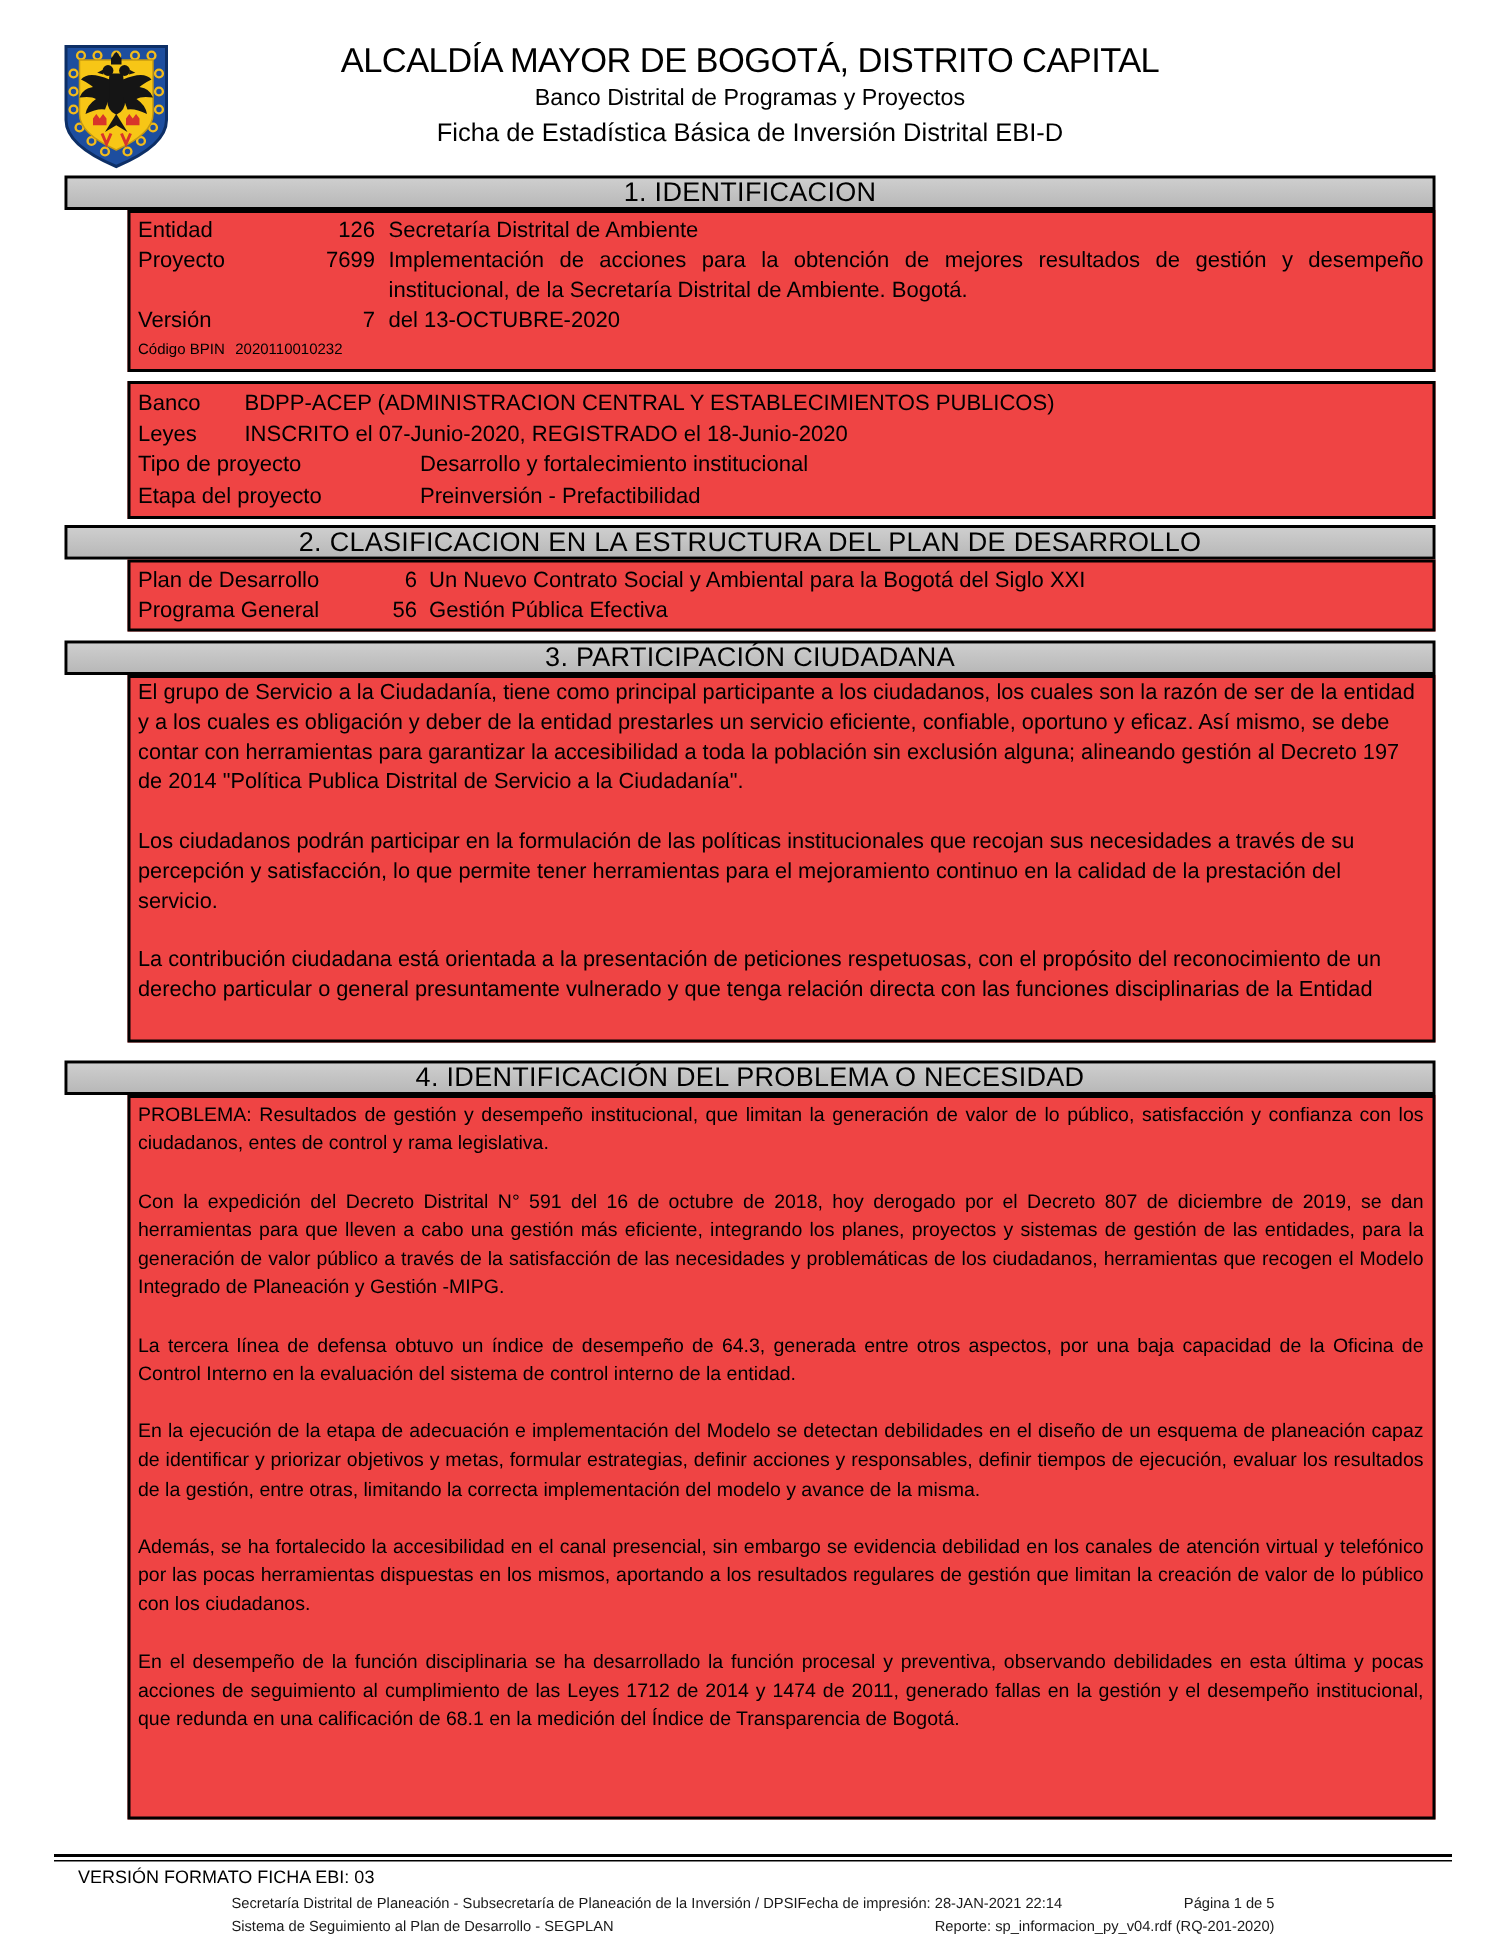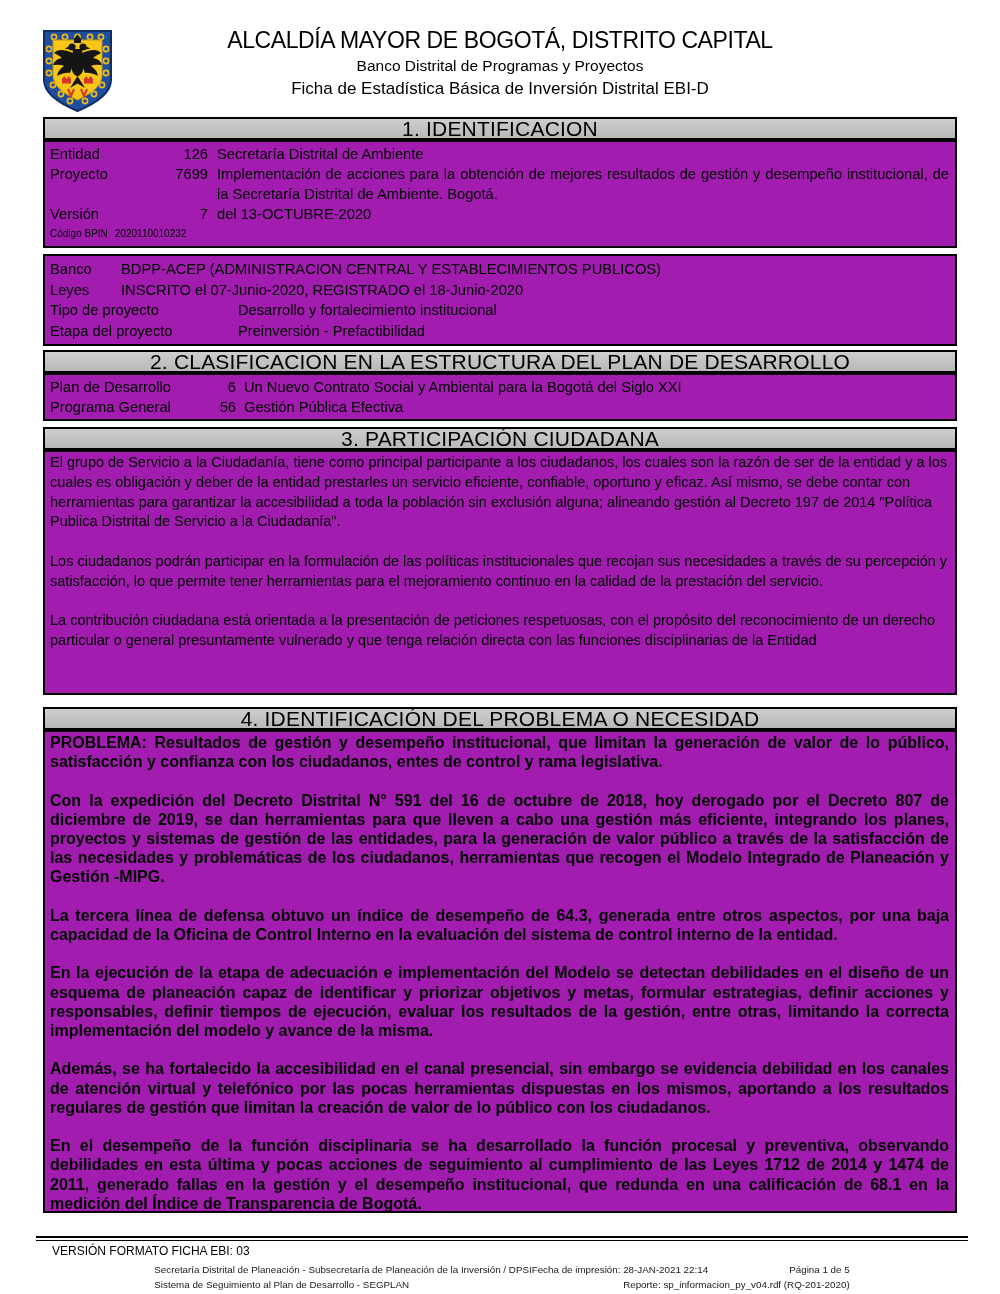--- a/index.html
+++ b/index.html
@@ -12,23 +12,23 @@
   .logo-wrap { position:absolute; left:37px; top:27px; width:81px; height:89px; }
   .titles { text-align:center; padding-top:27px; }
   .t1 { font-size:23px; letter-spacing:-0.4px; white-space:nowrap; }
   .t2 { font-size:15.5px; margin-top:3px; }
   .t3 { font-size:17px; margin-top:4px; }
 
   .main { margin-left:43px; width:914px; }
   .bar {
     box-sizing:border-box; border:2px solid #000; height:23px;
     background:linear-gradient(#cecece,#b8b8b8);
-    text-align:center; font-size:21px; line-height:19px; letter-spacing:0.2px;
+    text-align:center; font-size:18px; line-height:19px; letter-spacing:0.2px;
   }
-  .bx { box-sizing:border-box; border:2px solid #000; background:#a21caf; padding:2px 6px 2px 5px; }
+  .bx { box-sizing:border-box; border:2px solid #000; background:#ef4444; padding:2px 6px 2px 5px;margin-left:42px; }
 
   .r { display:flex; line-height:20px; font-size:14.7px; }
   .l1 { width:114px; flex:none; }
   .n1 { width:44px; flex:none; text-align:right; }
   .v1 { flex:1; margin-left:9px; }
   .v-just { text-align:justify; }
   .codigo-row { display:flex; line-height:20px; font-size:10px;align-items:flex-end; }
   .codigo-lbl { margin-right:7px; }
 
   .registro { margin-top:6px; padding:3px 6px 3px 5px; }
@@ -42,21 +42,21 @@
   .n2 { width:33px; flex:none; text-align:right; }
   .v2 { flex:1; margin-left:8px; }
 
   .sec3bar { margin-top:6px; }
   .sec3box { height:245px; padding-top:1px; }
   .sec3box p { margin:0; font-size:14.5px; line-height:19.8px; }
   .sec3box p + p { margin-top:19.8px; }
 
   .sec4bar { margin-top:12px; }
   .sec4box { height:483px; padding-top:1px; }
-  .sec4box p { margin:0; font-size:16px; line-height:19.2px; text-align:justify;font-weight:bold; }
+  .sec4box p { margin:0; font-size:13px; line-height:19.2px; text-align:justify; }
   .sec4box p + p { margin-top:19.2px; }
 
   .footer { position:absolute; left:0; top:1236px; width:1000px; }
   .rule { margin-left:36px; margin-right:32px; border-top:2.5px solid #000; border-bottom:1px solid #000; height:1.5px; }
   .vf { margin-left:52px; margin-top:3px; font-size:12px; }
   .fcols { display:flex; justify-content:center; margin:4px 34px 0 38px; font-size:9.8px; line-height:15px; color:#1a1a1a; }
   .fright { width:318px; }
   .fr1 { display:flex; justify-content:space-between; }
   .fr2 { text-align:right; }
 </style>

